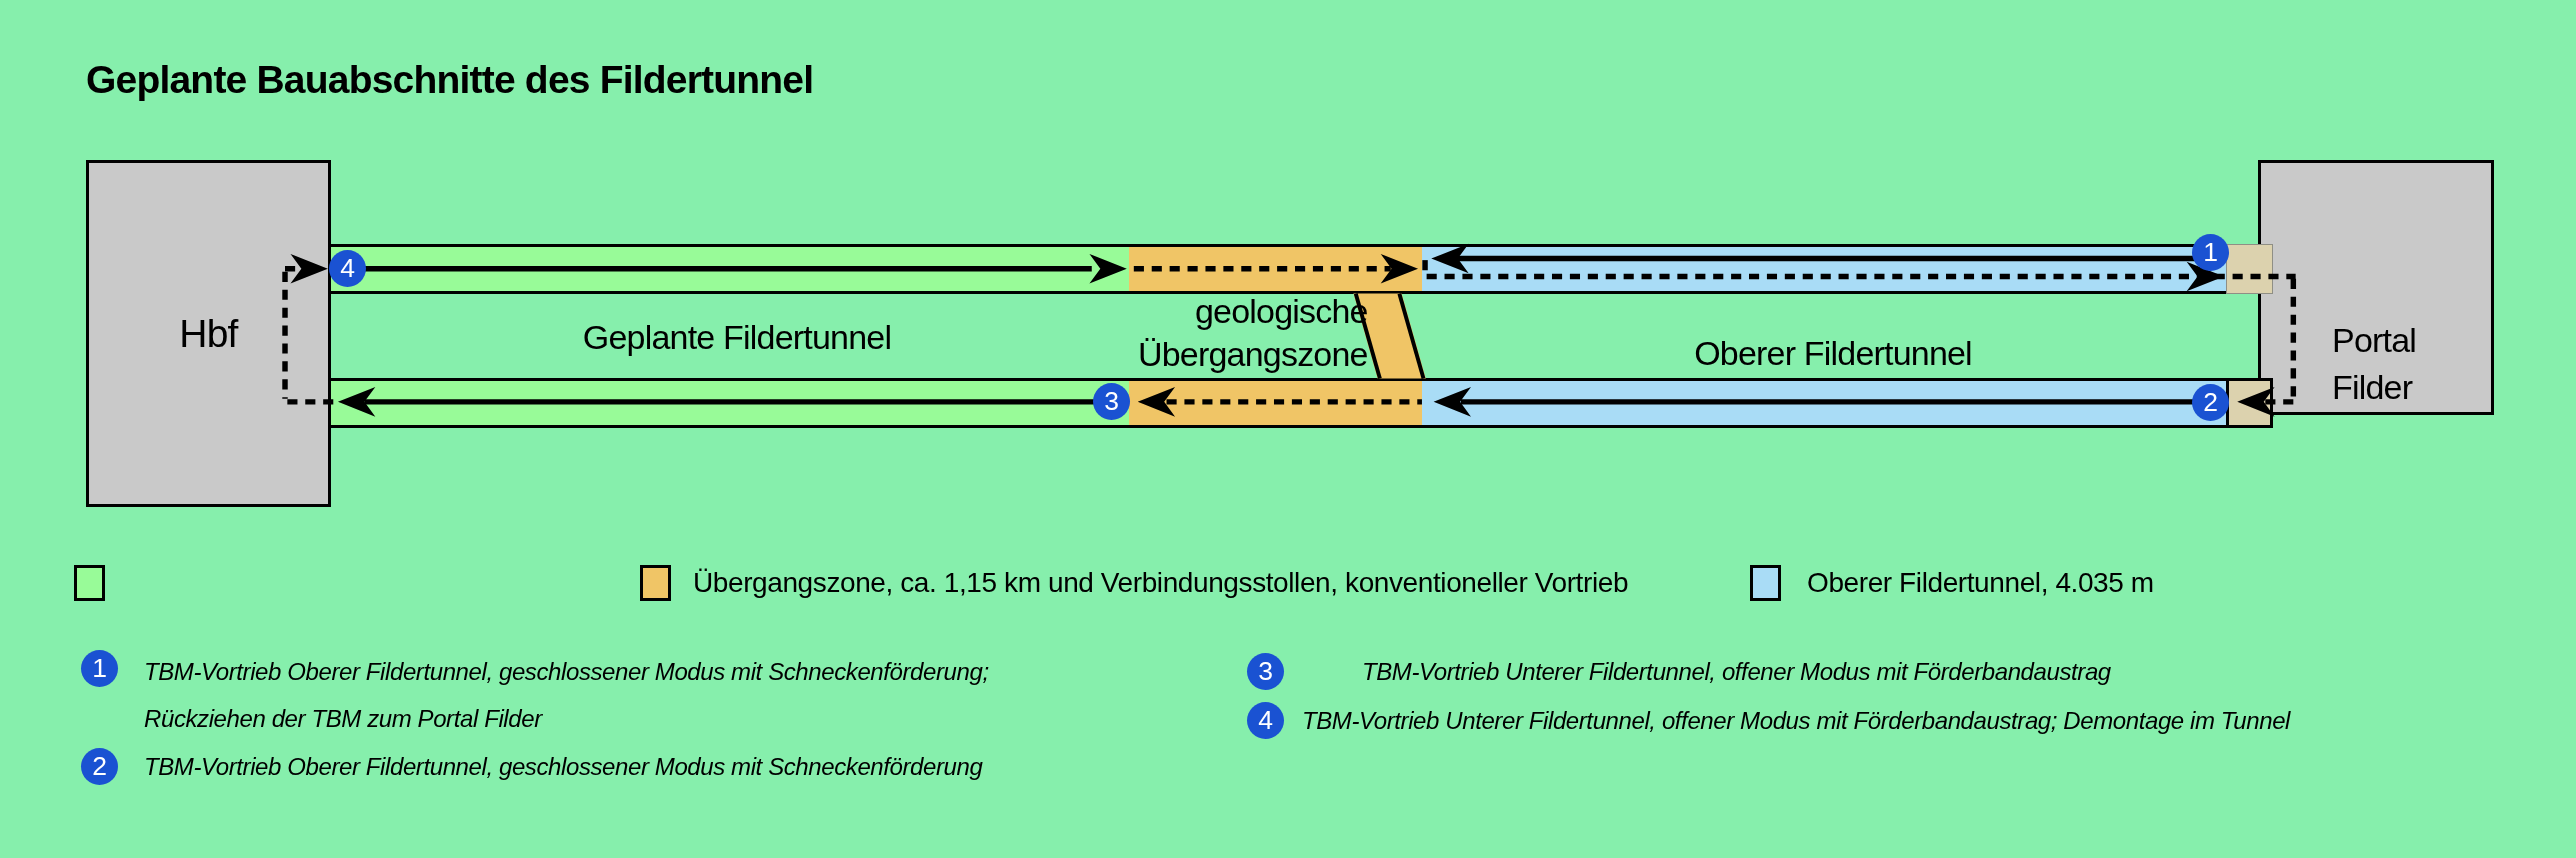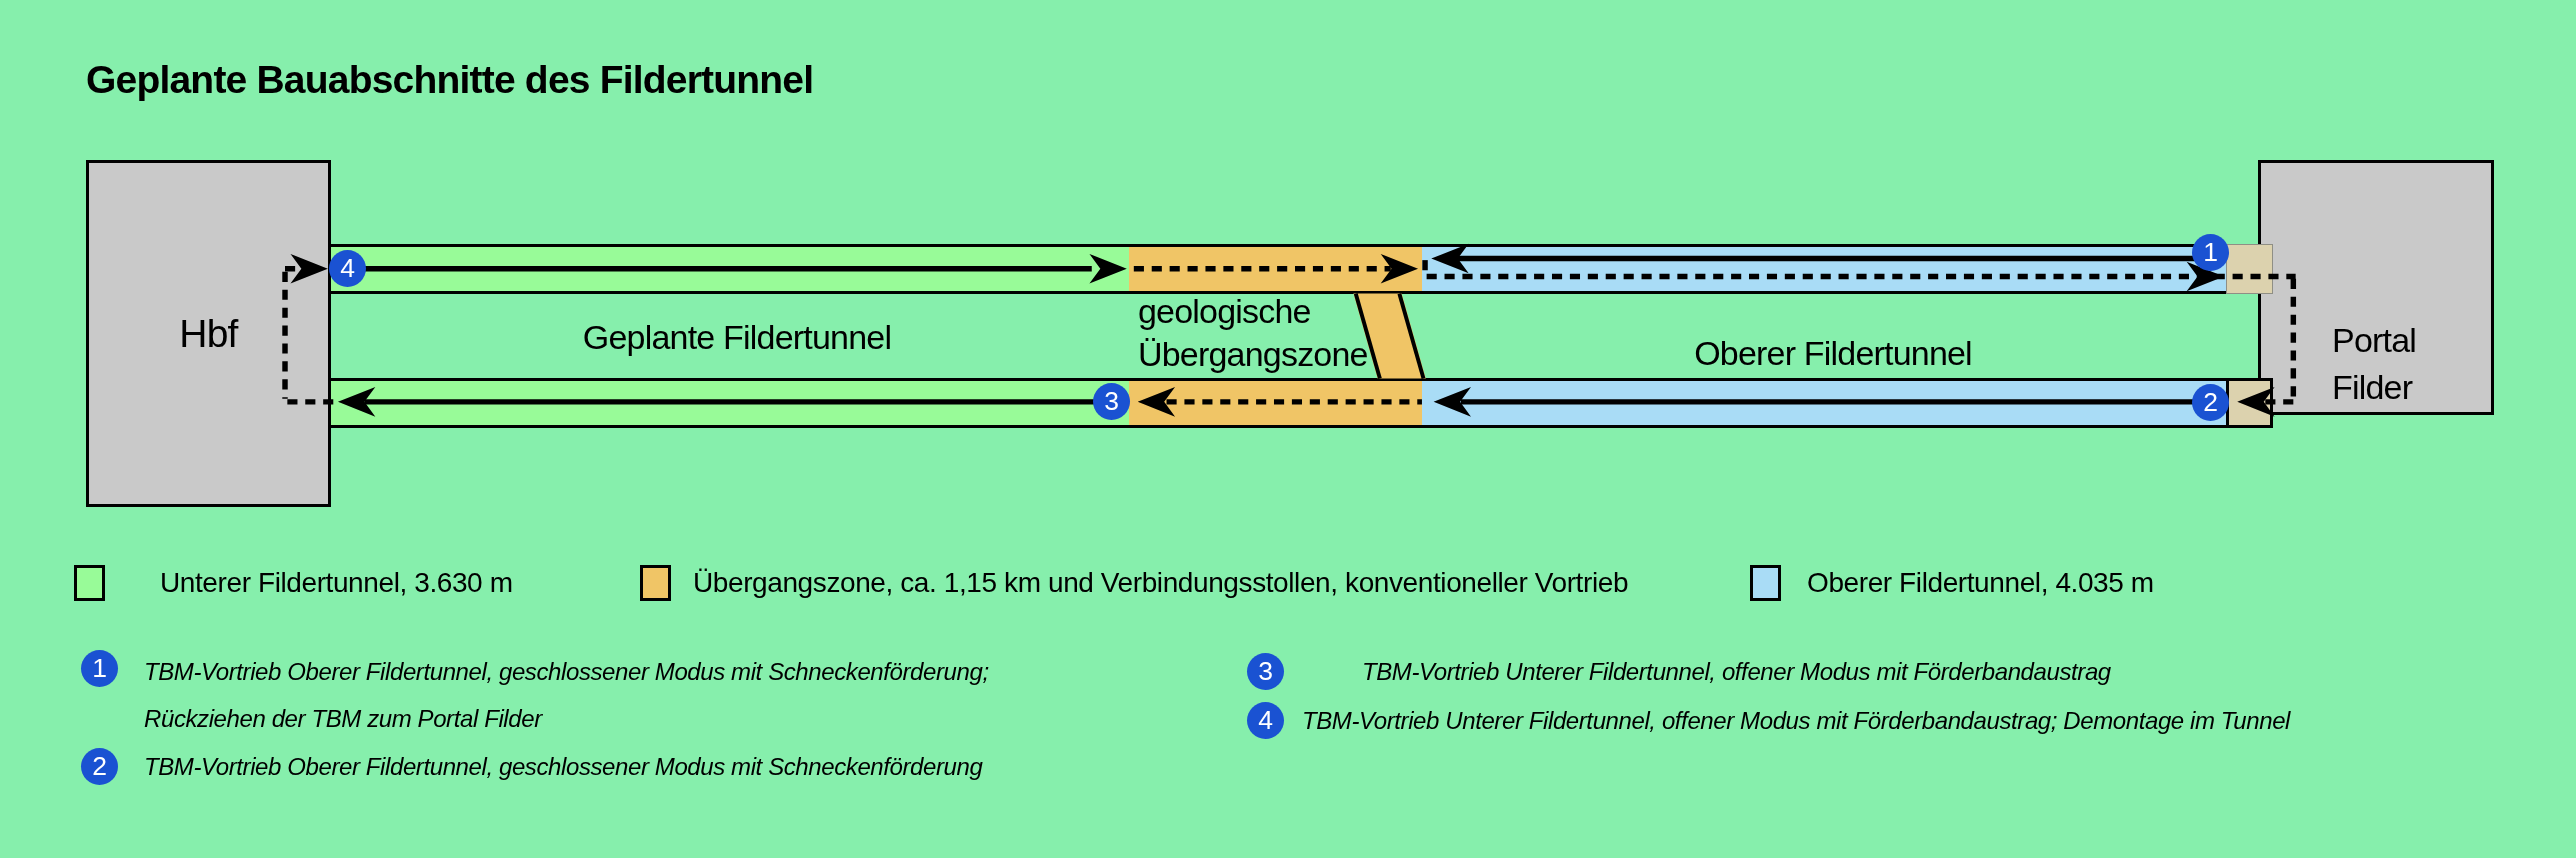--- a/index.html
+++ b/index.html
@@ -31,21 +31,21 @@
   .seg-orange{width:293px;background:#f0c566;}
   .seg-blue{width:804px;background:#a9dcf6;}
   
   .launch{box-sizing:border-box;width:47px;height:50px;background:#dcd2ae;}
   .launch-top{left:2226px;top:244px;border:1.6px solid #8f8f85;}
   .launch-bottom{left:2226px;top:378px;border:3.9px solid #000;}
   
   .dlabel{font-size:34px;letter-spacing:-0.8px;line-height:42px;white-space:nowrap;}
   .label-lower{left:737px;top:316px;transform:translateX(-50%);}
   .label-upper{left:1833px;top:332px;transform:translateX(-50%);}
-  .label-transition{left:1138px;top:290px;line-height:43px;}
+  .label-transition{left:1138px;top:290px;line-height:43px;text-align:right;}
   
   .num{
     width:37px;height:37px;border-radius:50%;background:#1a52d2;color:#fff;
     display:flex;align-items:center;justify-content:center;font-size:26.5px;line-height:1;
   }
   .m1{left:2192px;top:234px;}
   .m2{left:2192px;top:384px;}
   .m3{left:1093px;top:383px;}
   .m4{left:329px;top:250px;}
   
@@ -142,21 +142,20 @@
     <div>Übergangszone</div>
   </div>
   <div class="abs dlabel label-upper">Oberer Fildertunnel</div>
 
   <div class="abs num m1">1</div>
   <div class="abs num m2">2</div>
   <div class="abs num m3">3</div>
   <div class="abs num m4">4</div>
 
   <div class="abs swatch sw-green"></div>
-  <div class="abs legend-text lt1">Unterer Fildertunnel, 3.630 m</div>
 
   <div class="abs swatch sw-orange"></div>
   <div class="abs legend-text lt2">Übergangszone, ca. 1,15 km und Verbindungsstollen, konventioneller Vortrieb</div>
 
   <div class="abs swatch sw-blue"></div>
   <div class="abs legend-text lt3">Oberer Fildertunnel, 4.035 m</div>
 
   <div class="abs num s1">1</div>
   <div class="abs step-text st1a">TBM-Vortrieb Oberer Fildertunnel, geschlossener Modus mit Schneckenförderung;</div>
   <div class="abs step-text st1b">Rückziehen der TBM zum Portal Filder</div>

